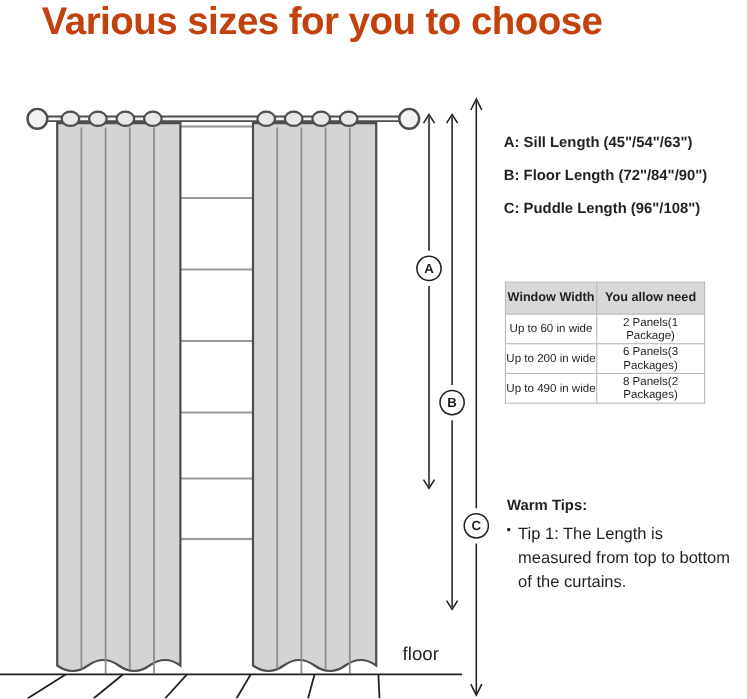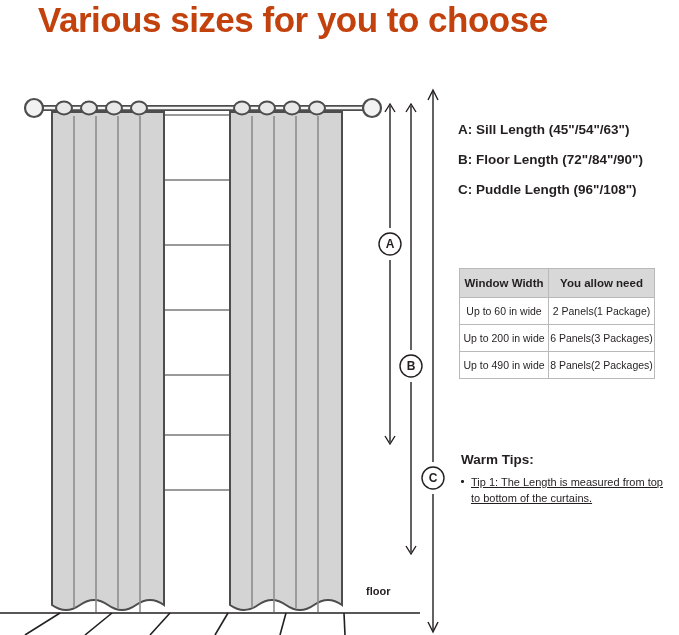--- a/index.html
+++ b/index.html
@@ -56,22 +56,22 @@
     font-weight: bold;
     color: #231f20;
     margin-bottom: 15px;
     white-space: nowrap;
   }
 
   
   #size-table {
     position: absolute;
     left: 459px;
-    top: 268px;
-    width: 196px;
+    top: 256px;
+    width: 182px;
     border-collapse: collapse;
     font-size: 10.5px;
     color: #231f20;
   }
   #size-table th, #size-table td {
     border: 1px solid #b9b9b9;
     text-align: center;
     padding: 0;
     height: 26px;
     font-weight: normal;
@@ -91,48 +91,47 @@
     left: 461px;
     top: 452px;
     width: 212px;
   }
   #tips-title {
     font-size: 13.5px;
     font-weight: bold;
     margin-bottom: 8px;
   }
   .tip {
-    font-size: 11px;
+    font-size: 15px;
     line-height: 1.45;
     color: #231f20;
     margin-bottom: 16px;
     padding-left: 10px;
     position: relative;
-    text-decoration: underline;
   }
   .tip .dot {
     position: absolute;
     left: 0;
     top: 5px;
     width: 2.5px;
     height: 2.5px;
     background: #231f20;
     border-radius: 50%;
   }
 
   
   .marker-letter {
     font-size: 12px;
     font-weight: bold;
     fill: #231f20;
   }
   .floor-label {
     position: absolute;
-    font-size: 11px;
-    font-weight: bold;
+    font-size: 17px;
+    font-weight: normal;
   }
 </style>
 </head>
 <body>
 
 <div id="page">
 
   <div id="title">Various sizes for you to choose</div>
 
   <svg id="illus" viewBox="0 0 450 575" width="450" height="575">

